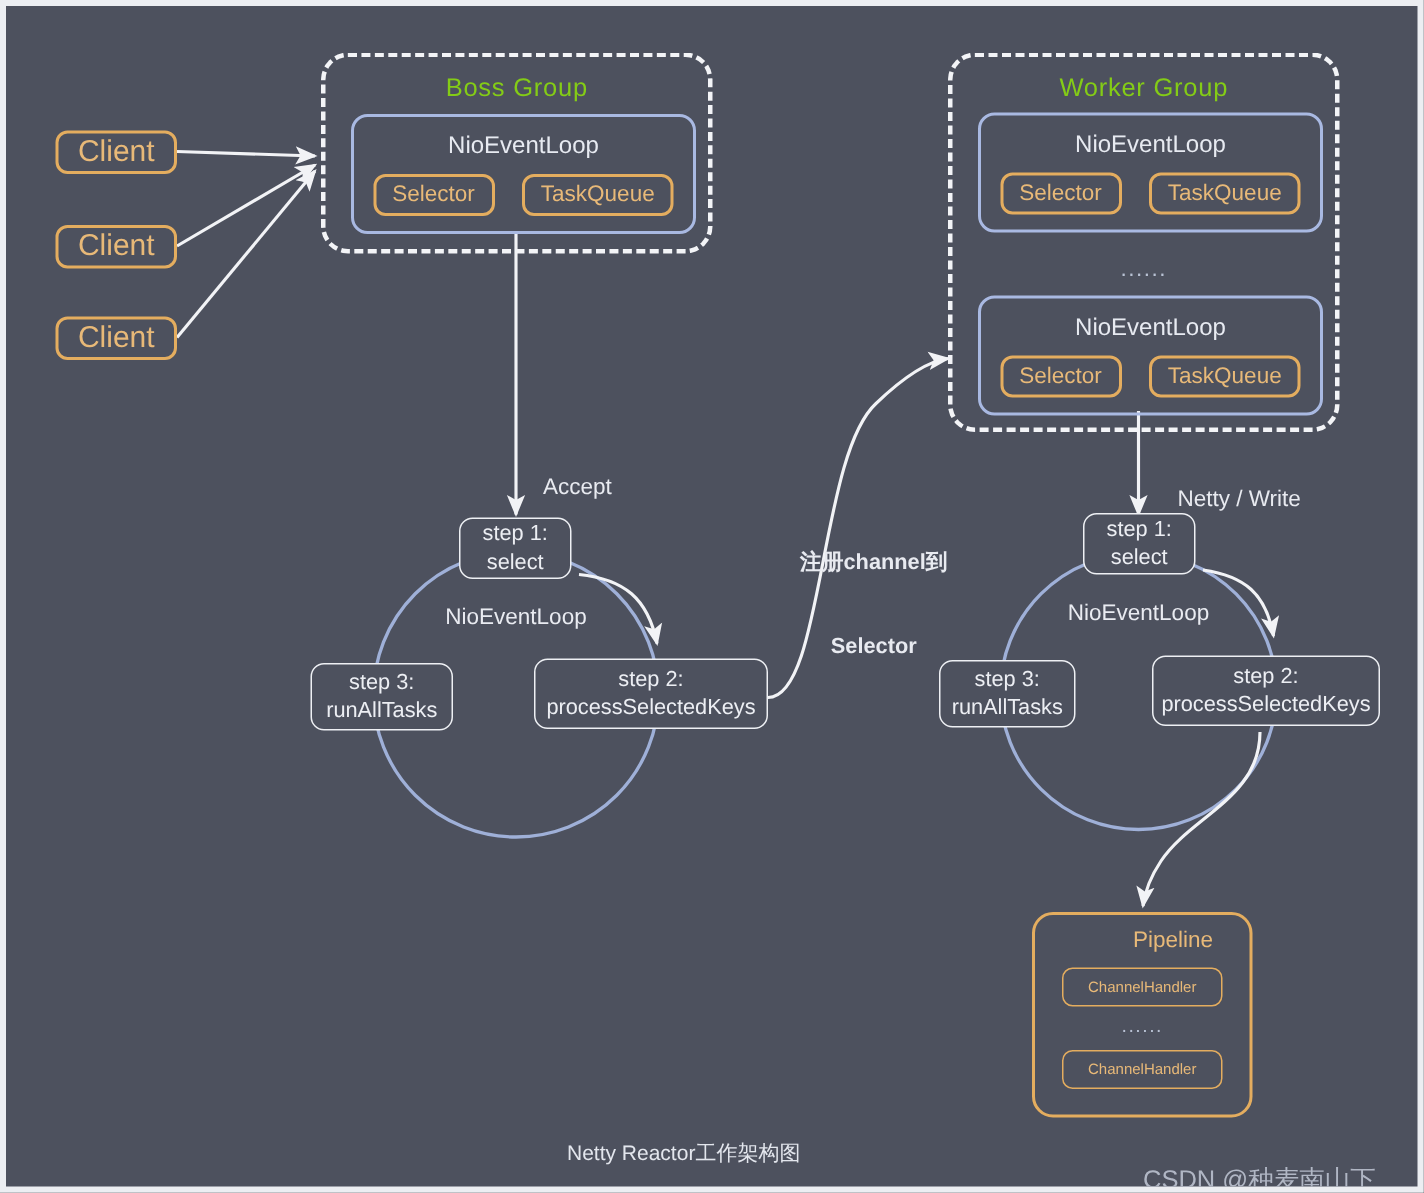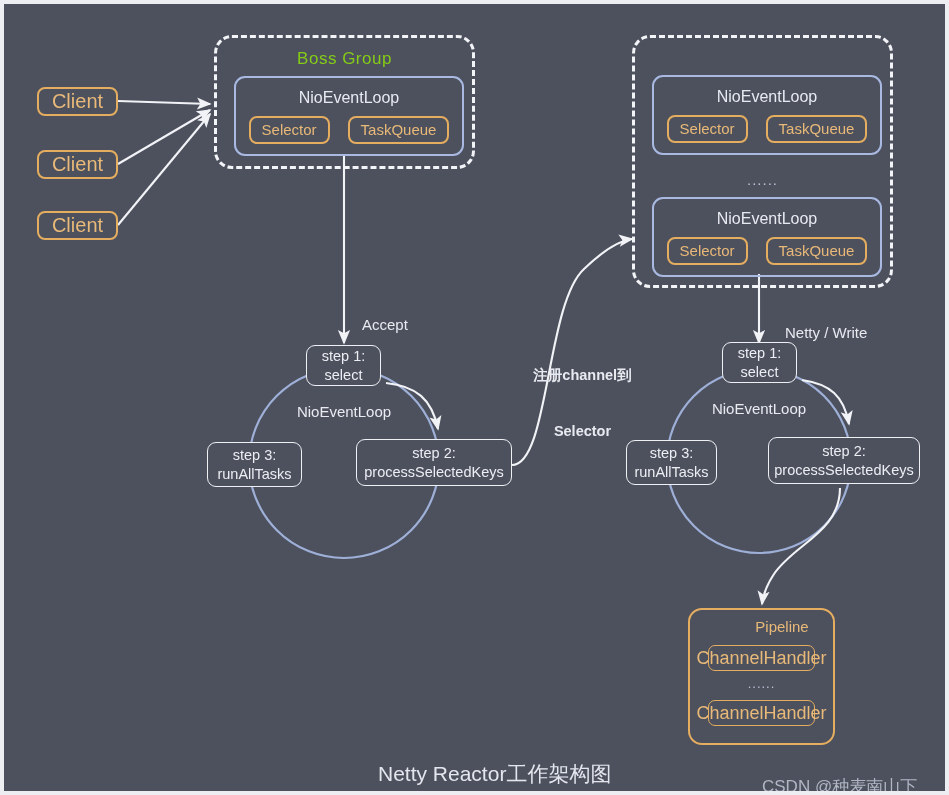--- a/index.html
+++ b/index.html
@@ -148,30 +148,30 @@
     color: #e8b978;
     font-size: 15px;
     padding-left: 41px;
   }
   .handler {
     position: absolute;
     box-sizing: border-box;
     border: 1.8px solid #e4ad5f;
     border-radius: 7px;
     color: #e8b978;
-    font-size: 18px;
+    font-size: 10px;
     display: flex;
     align-items: center;
     justify-content: center;
   }
 
   .caption {
     position: absolute;
     color: #e3e6ed;
-    font-size: 21px;
+    font-size: 14px;
     white-space: pre;
   }
   .watermark {
     position: absolute;
     color: #b6bcca;
     font-size: 17px;
     white-space: pre;
     opacity: 0.95;
   }
 </style>
@@ -224,20 +224,21 @@
 
   <div class="loop-box" style="position:absolute; left:230px; top:72px; width:226px; height:76px;">
     <div class="loop-title" style="position:absolute; left:0; right:0; top:5px; text-align:center;">NioEventLoop</div>
     <div class="loop-row" style="top:38px;">
       <span class="chip">Selector</span>
       <span class="chip">TaskQueue</span>
     </div>
   </div>
 
   <div class="group-box" style="left:628px; top:31px; width:261px; height:253px;">
+    <div class="group-title" style="top:11px;">Worker  Group</div>
     <div class="dots" style="top:133px;">......</div>
   </div>
 
   <div class="loop-box" style="position:absolute; left:648px; top:71px; width:226px; height:76px;">
     <div class="loop-title" style="position:absolute; left:0; right:0; top:5px; text-align:center;">NioEventLoop</div>
     <div class="loop-row" style="top:38px;">
       <span class="chip">Selector</span>
       <span class="chip">TaskQueue</span>
     </div>
   </div>

